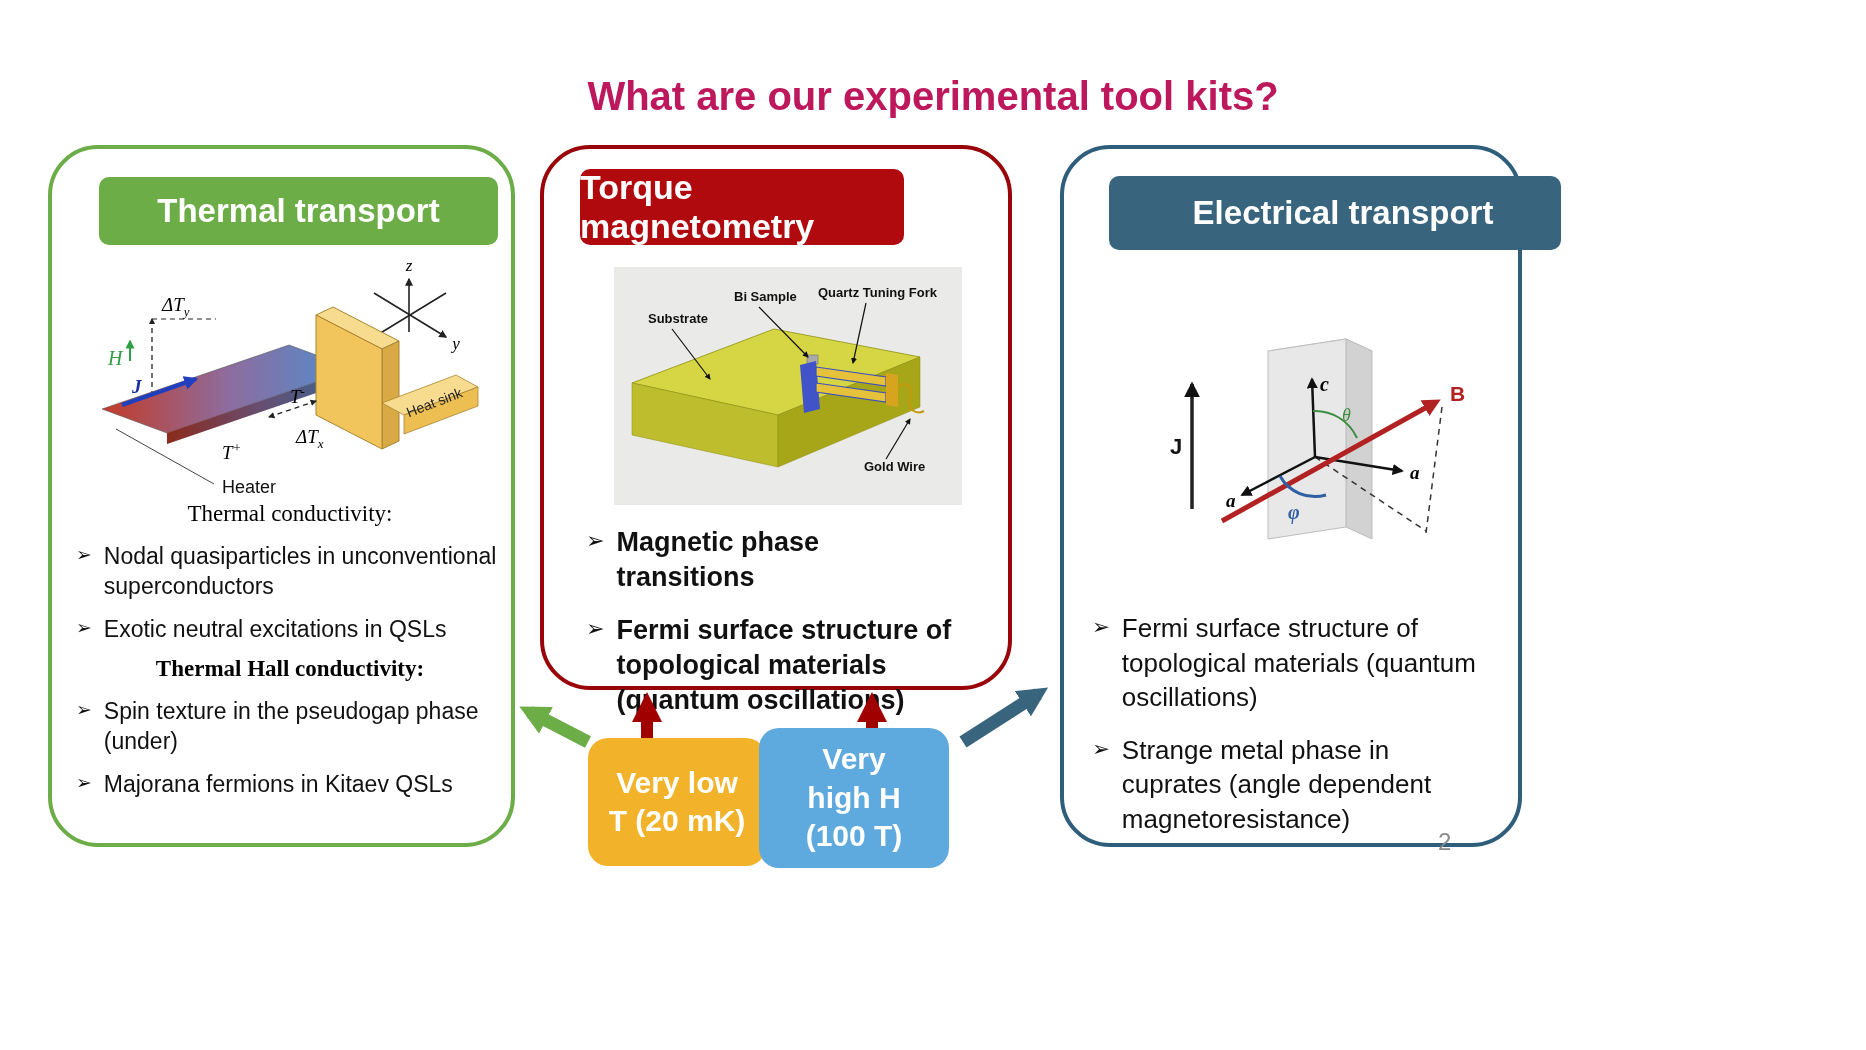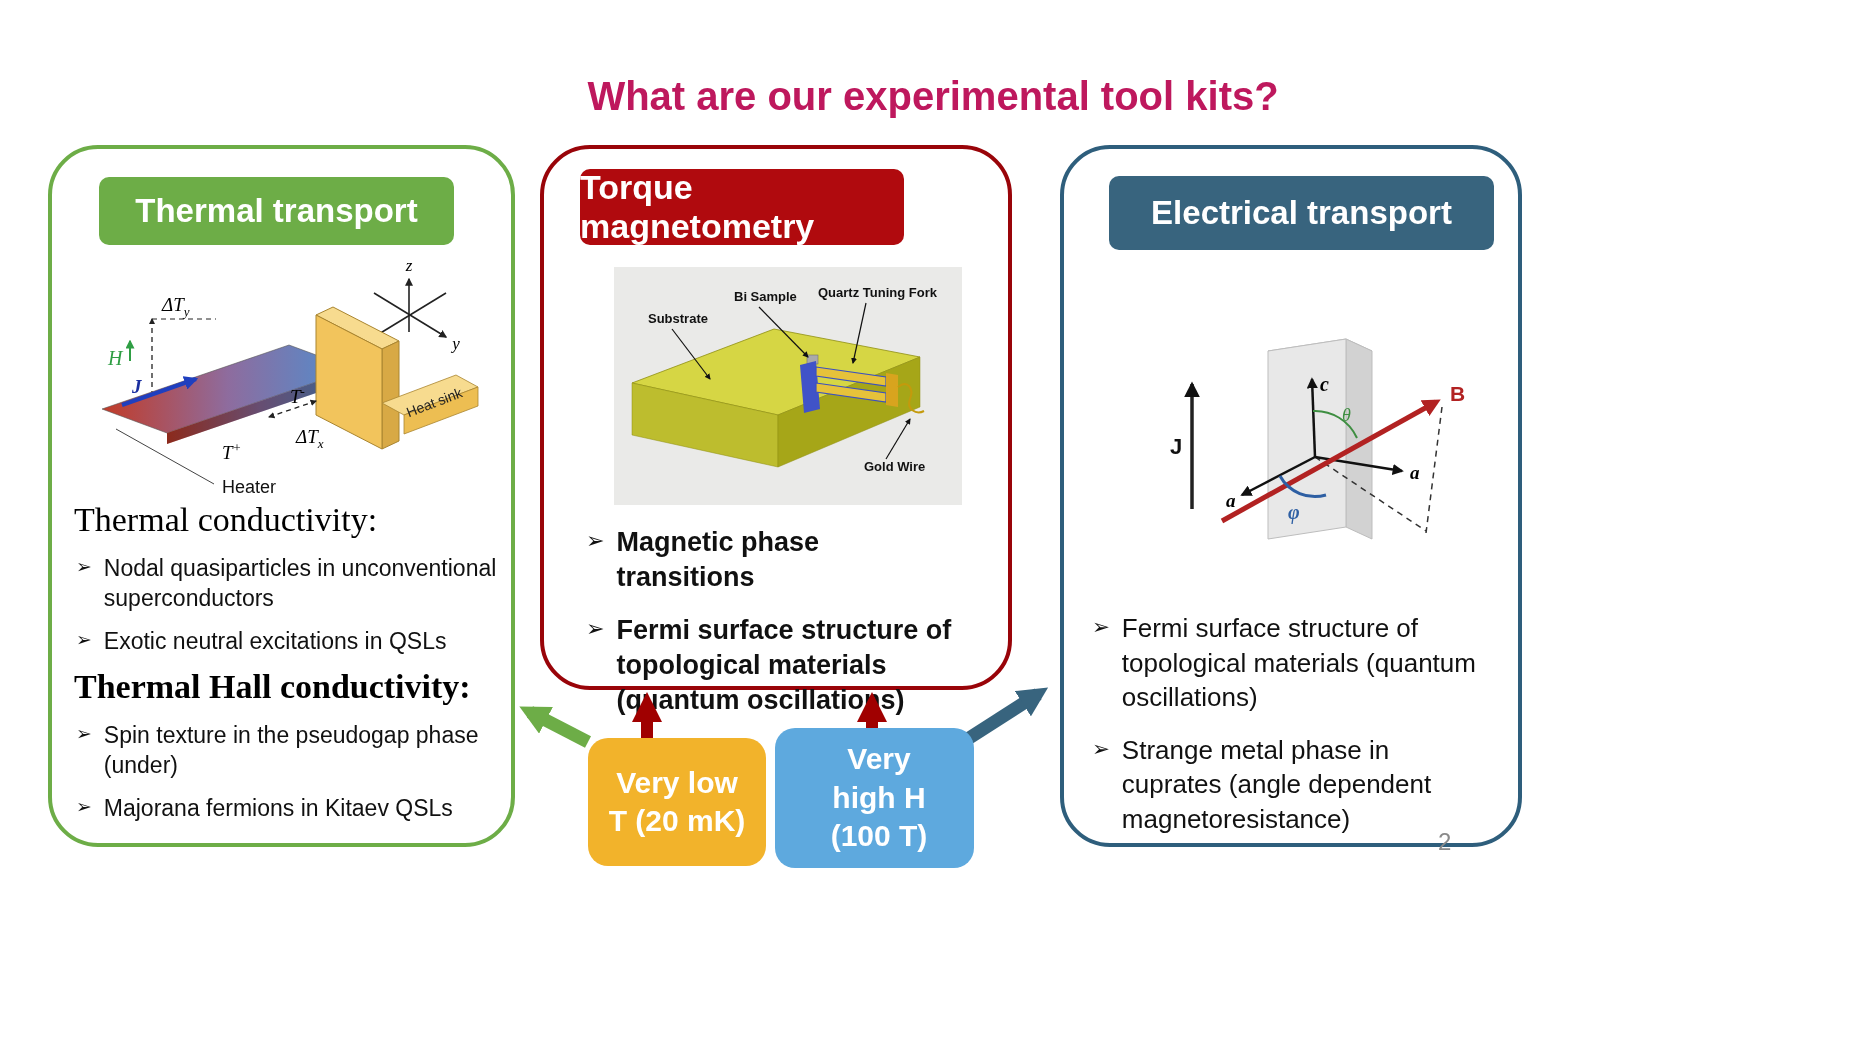--- a/index.html
+++ b/index.html
@@ -16,52 +16,52 @@
             color:#be185d;font-size:40px;font-weight:700;}
 
   
   .panel{position:absolute;background:#fff;box-sizing:border-box;}
   .panel.thermal{left:48px;top:145px;width:467px;height:702px;border:4px solid #6DAD47;border-radius:50px;}
   .panel.torque{left:540px;top:145px;width:472px;height:545px;border:4px solid #990409;border-radius:50px;}
   .panel.electrical{left:1060px;top:145px;width:462px;height:702px;border:4px solid #2E5E7C;border-radius:50px;}
 
   .badge{position:absolute;display:flex;align-items:center;justify-content:center;
          color:#fff;font-weight:600;border-radius:10px;}
-  .badge.green{left:47px;top:28px;width:355px;height:68px;background:#6DAD47;font-size:33px;}
+  .badge.green{left:47px;top:28px;width:399px;height:68px;background:#6DAD47;font-size:33px;}
   .badge.red{left:36px;top:20px;width:324px;height:76px;background:#B00A0E;font-size:34px;}
-  .badge.slate{left:45px;top:27px;width:385px;height:74px;background:#38647E;font-size:33px;}
+  .badge.slate{left:45px;top:27px;width:436px;height:74px;background:#38647E;font-size:33px;padding-left:16px;}
 
   .diagram{position:absolute;}
   .lg-diagram{left:12px;top:108px;}
   .md-diagram{left:70px;top:118px;}
   .rt-diagram{left:66px;top:150px;}
 
   
   .thermal-text{position:absolute;left:16px;top:352px;width:438px;}
-  .sec-title{font-family:"Liberation Serif",serif;font-size:34px;color:#000;margin:0 0 14px 6px;}
+  .sec-title{font-family:"Liberation Serif",serif;font-size:23px;color:#000;margin:0 0 14px 6px;text-align:center;}
   .sec-title.second{font-weight:bold;}
 
   .bullet{display:flex;align-items:flex-start;gap:12px;margin:0 0 12px 8px;}
   .bullet .mk{flex:0 0 auto;font-size:0.82em;padding-top:2px;}
   .thermal-text .bullet{font-size:23px;line-height:1.32;}
 
   .torque-text{position:absolute;left:34px;top:376px;width:400px;}
   .torque-text .bullet{font-size:27px;line-height:1.3;margin-bottom:18px;}
   .torque-text .bullet .bt{max-width:346px;font-weight:bold;}
 
   .elec-text{position:absolute;left:20px;top:462px;width:436px;}
   .elec-text .bullet{font-size:26px;line-height:1.33;margin-bottom:18px;}
   .elec-text .bullet .bt{max-width:396px;}
   .elec-text .bullet.narrow .bt{max-width:332px;}
 
   
   .bottom-box{position:absolute;display:flex;flex-direction:column;align-items:center;justify-content:center;
               color:#fff;font-weight:700;font-size:30px;line-height:1.28;border-radius:20px;text-align:center;}
   .bottom-box.yellow{left:588px;top:738px;width:178px;height:128px;background:#F2B32B;text-align:center;}
-  .bottom-box.blue{left:775px;top:728px;width:190px;height:140px;background:#5EA9DE;padding-left:9px;}
+  .bottom-box.blue{left:759px;top:728px;width:190px;height:140px;background:#5EA9DE;}
 
   .arrows-overlay{position:absolute;left:500px;top:676px;}
 
   .page-number{position:absolute;left:1438px;top:828px;font-size:24px;color:#8a8a8a;}
 
   svg text{font-family:"Liberation Sans",sans-serif;}
   .ser{font-family:"Liberation Serif",serif;}
 </style>
 </head>
 <body>

